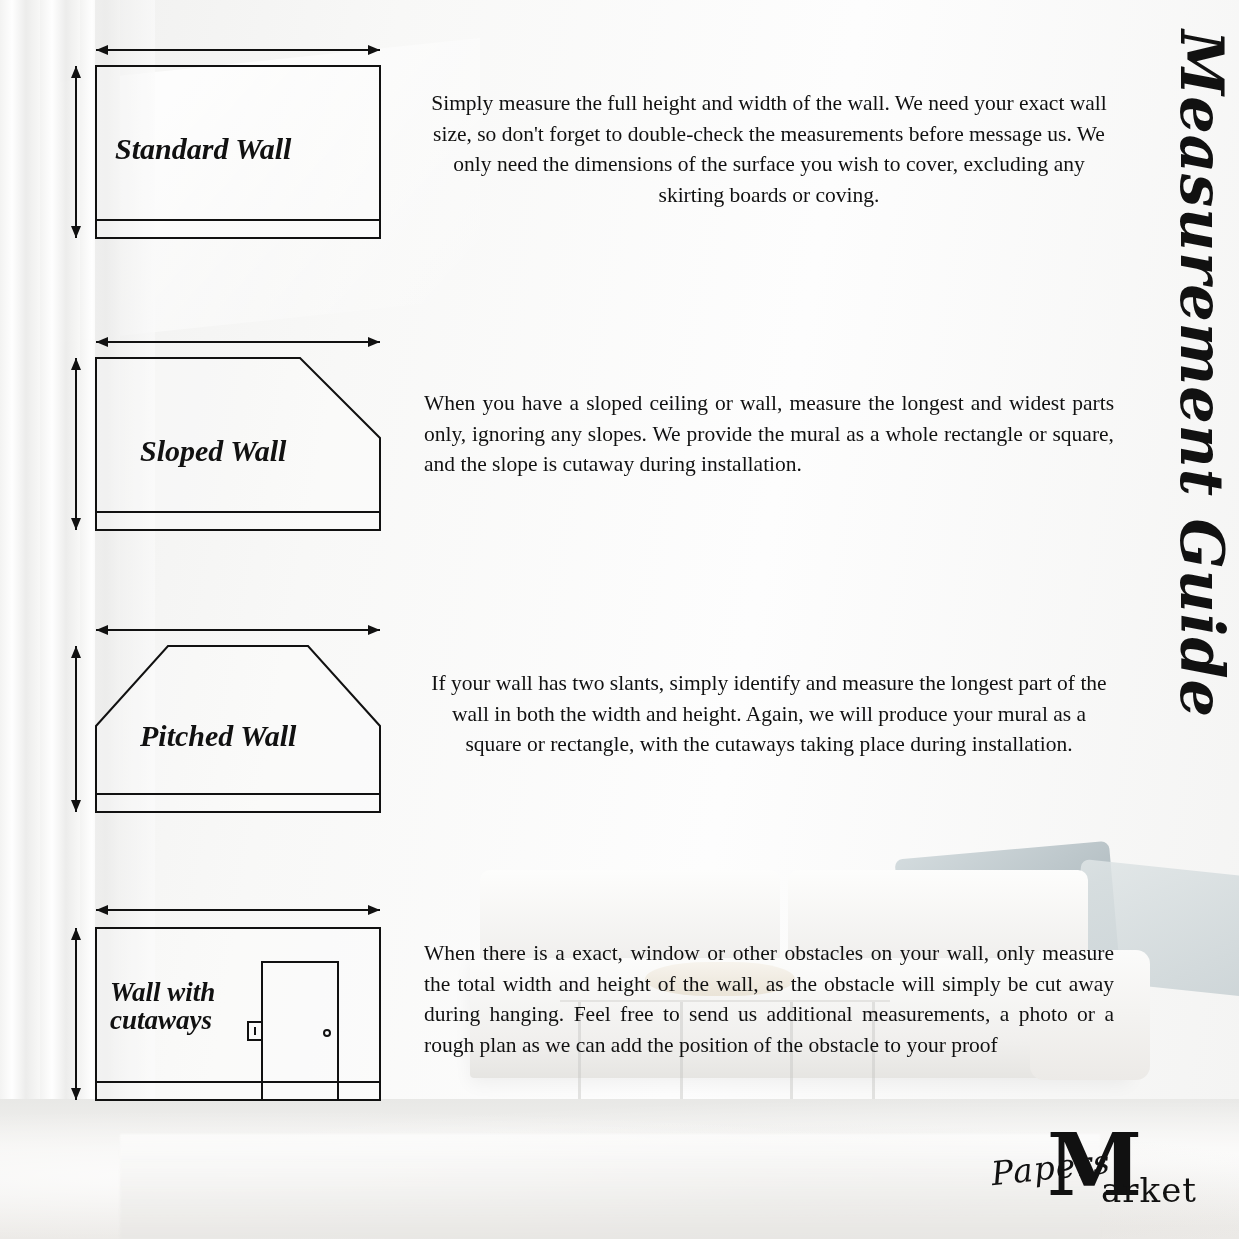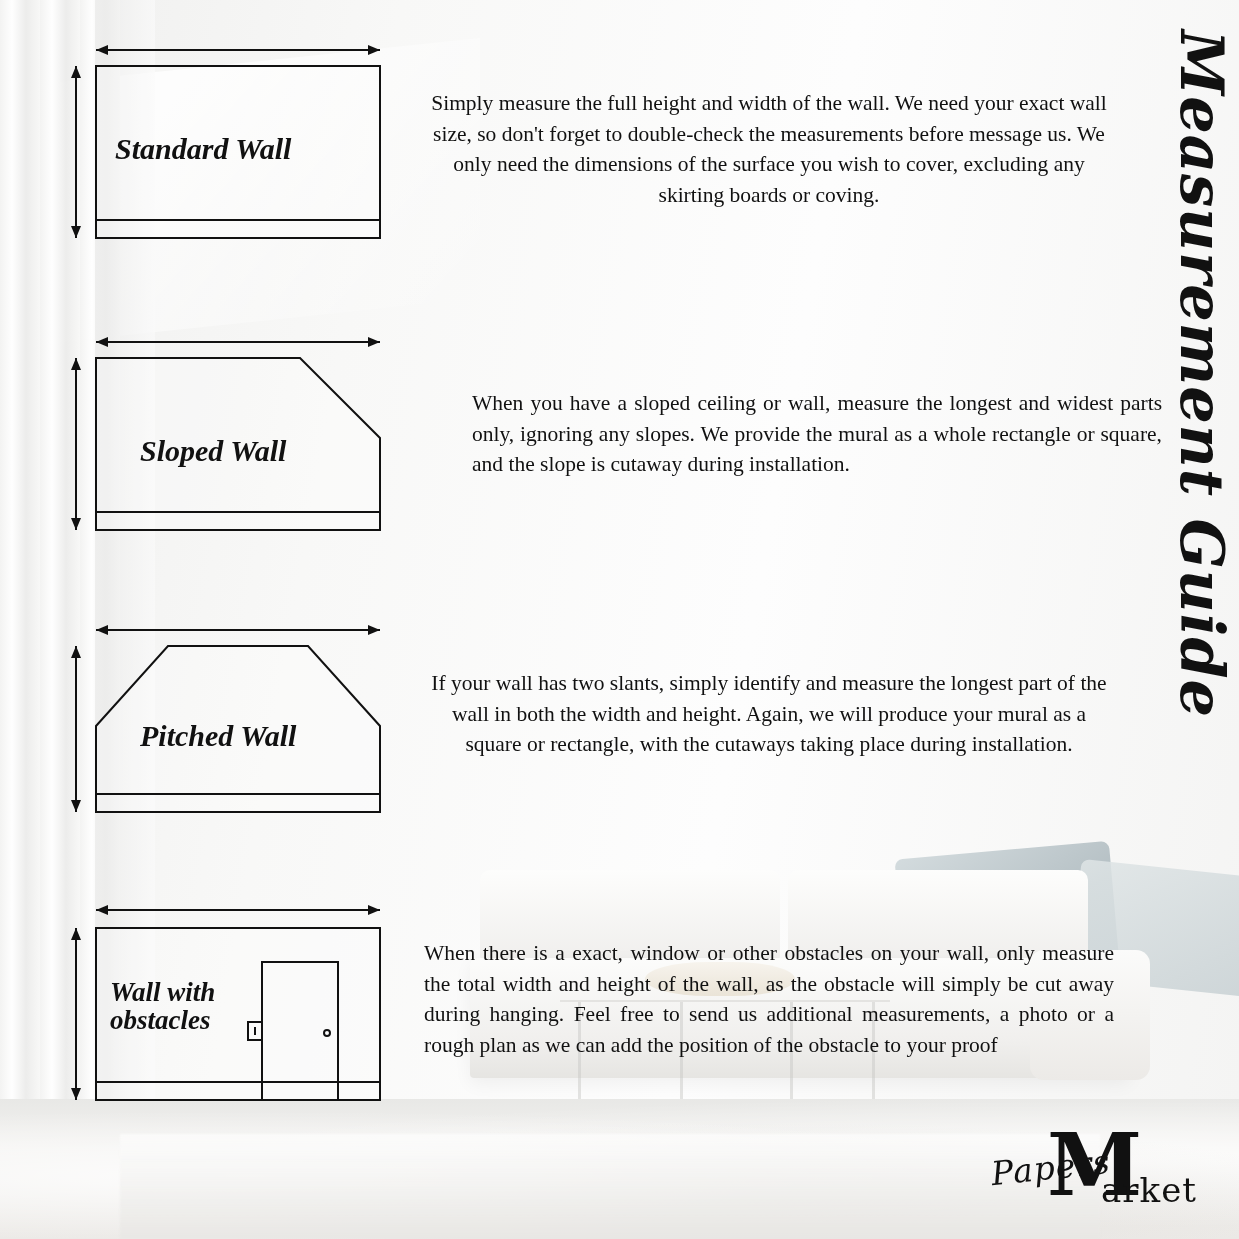--- a/index.html
+++ b/index.html
@@ -260,21 +260,21 @@
         <path d="M318 12 L306 7 L306 17 Z" fill="#111"></path>
         <line x1="14" y1="28" x2="14" y2="200" stroke="#111" stroke-width="2"></line>
         <path d="M14 28 L9 40 L19 40 Z" fill="#111"></path>
         <path d="M14 200 L9 188 L19 188 Z" fill="#111"></path>
 
         <path d="M34 28 L238 28 L318 108 L318 200 L34 200 Z" stroke="#111" stroke-width="2" fill="rgba(255,255,255,0.25)"></path>
         <rect x="34" y="182" width="284" height="18" stroke="#111" stroke-width="2" fill="none"></rect>
       </svg>
       <div class="shape-label" style="left:78px; top:93px; font-size:30px;margin-top:12px;">Sloped Wall</div>
     </div>
-    <div class="copy" style="top:58px;margin-left:48px;">When you have a sloped ceiling or wall, measure the longest and widest parts only, ignoring any slopes. We provide the mural as a whole rectangle or square, and the slope is cutaway during installation.</div>
+    <div class="copy" style="top:58px;">When you have a sloped ceiling or wall, measure the longest and widest parts only, ignoring any slopes. We provide the mural as a whole rectangle or square, and the slope is cutaway during installation.</div>
   </div>
 
   <div class="row row-3">
     <div class="diagram">
       <svg width="330" height="220" viewBox="0 0 330 220" fill="none">
         <line x1="34" y1="10" x2="318" y2="10" stroke="#111" stroke-width="2"></line>
         <path d="M34 10 L46 5 L46 15 Z" fill="#111"></path>
         <path d="M318 10 L306 5 L306 15 Z" fill="#111"></path>
         <line x1="14" y1="26" x2="14" y2="192" stroke="#111" stroke-width="2"></line>
         <path d="M14 26 L9 38 L19 38 Z" fill="#111"></path>
@@ -300,21 +300,21 @@
         <rect x="34" y="28" width="284" height="172" stroke="#111" stroke-width="2" fill="rgba(255,255,255,0.25)"></rect>
         <rect x="34" y="182" width="284" height="18" stroke="#111" stroke-width="2" fill="none"></rect>
 
         <rect x="200" y="62" width="76" height="138" stroke="#111" stroke-width="2" fill="none"></rect>
         <circle cx="265" cy="133" r="3" stroke="#111" stroke-width="2" fill="none"></circle>
 
         <rect x="186" y="122" width="14" height="18" stroke="#111" stroke-width="2" fill="none"></rect>
         <line x1="193" y1="127" x2="193" y2="135" stroke="#111" stroke-width="2"></line>
       </svg>
       <div class="shape-label" style="left:48px; top:78px; font-size:27px;">Wall with
-obstacles</div>
+cutaways</div>
     </div>
     <div class="copy" style="top:38px;">When there is a exact, window or other obstacles on your wall, only measure the total width and height of the wall, as the obstacle will simply be cut away during hanging. Feel free to send us additional measurements, a photo or a rough plan as we can add the position of the obstacle to your proof</div>
   </div>
 
   <div class="brand">
     <div class="papers">Papers</div>
     <div class="m">M</div>
     <div class="market">arket</div>
   </div>
 

